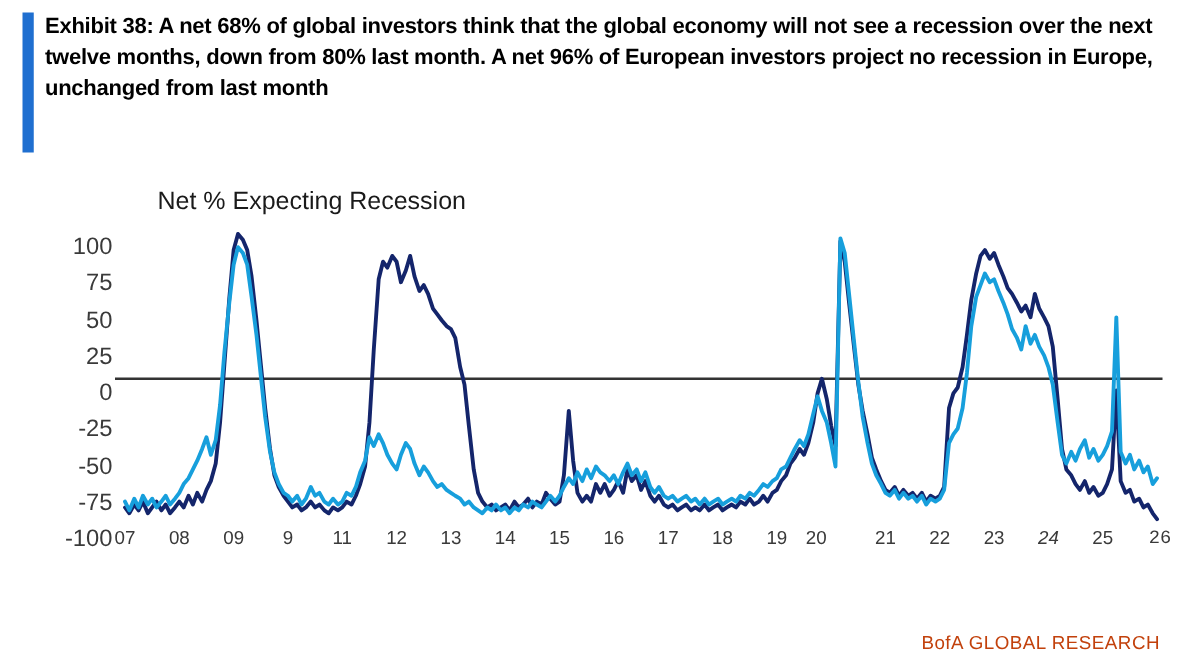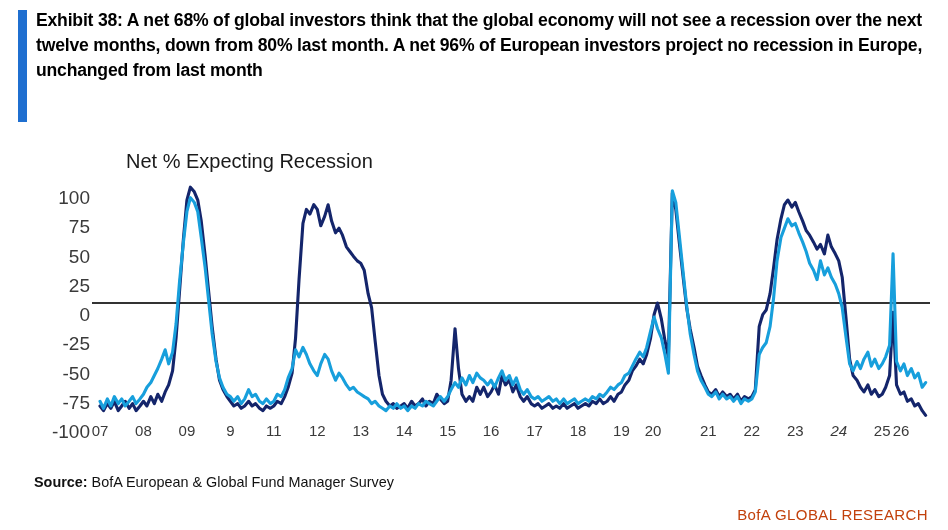--- a/index.html
+++ b/index.html
@@ -107,23 +107,19 @@
       <div class="xtick" style="left: 491.099px;">16</div>
       <div class="xtick" style="left: 534.555px;">17</div>
       <div class="xtick" style="left: 578.01px;">18</div>
       <div class="xtick" style="left: 621.466px;">19</div>
       <div class="xtick" style="left: 653px;">20</div>
       <div class="xtick" style="left: 708.377px;">21</div>
       <div class="xtick" style="left: 751.832px;">22</div>
       <div class="xtick" style="left: 795.288px;">23</div>
       <div class="xtick" style="left: 838.743px; font-style: italic;">24</div>
       <div class="xtick" style="left: 882.199px;">25</div>
-      <div class="xtick" style="left: 901px;">26</div>
+      <div class="xtick" style="left: 928px; font-family: Liberation Mono, monospace;">26</div>
     </div>
 </div>
 
 <div id="footer">
-  <div id="source-line">
-    <b>Source:</b>
-    <span>BofA European &amp; Global Fund Manager Survey</span>
-  </div>
   <div id="brand-line">BofA GLOBAL RESEARCH</div>
 </div>
 
 </body></html>

